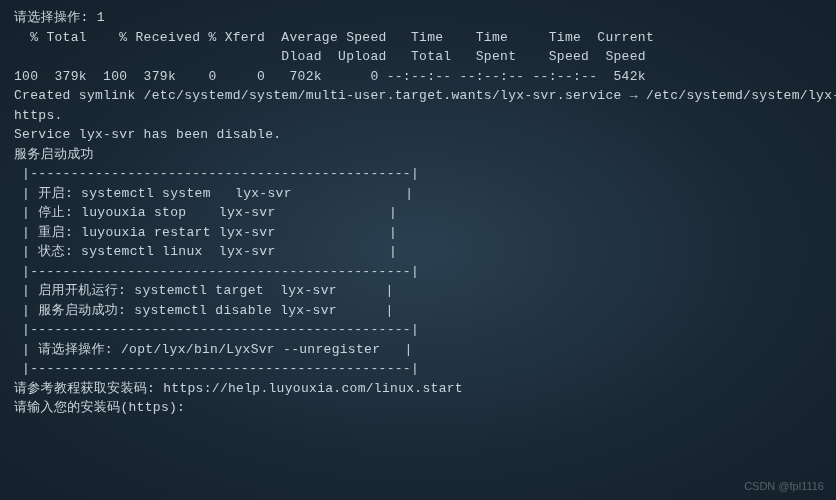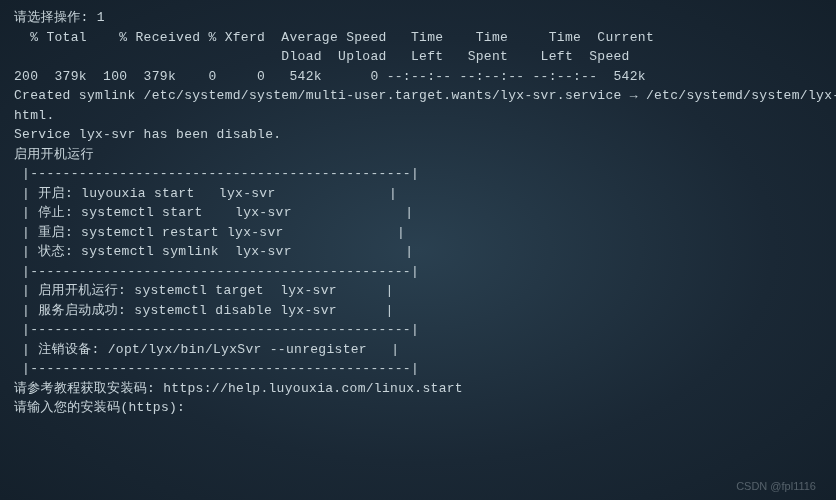--- a/index.html
+++ b/index.html
@@ -19,48 +19,48 @@
       position: relative;
       line-height: 1.5;
       letter-spacing: 0.3px;
     }
     .terminal-line {
       white-space: pre;
     }
     .watermark {
       position: absolute;
       bottom: 6px;
-      right: 20px;
+      right: 12px;
       font-size: 11px;
       color: rgba(200, 212, 218, 0.35);
       font-family: Arial, sans-serif;
       letter-spacing: 0;
     }
   </style>
 </head>
 <body>
 
 <div class="terminal-line">请选择操作: 1</div>
 <div class="terminal-line">  % Total    % Received % Xferd  Average Speed   Time    Time     Time  Current</div>
-<div class="terminal-line">                                 Dload  Upload   Left   Spent    Left  Speed</div>
-<div class="terminal-line">200  379k  100  379k    0     0   542k      0 --:--:-- --:--:-- --:--:--  542k</div>
+<div class="terminal-line">                                 Dload  Upload   Total   Spent    Speed  Speed</div>
+<div class="terminal-line">100  379k  100  379k    0     0   702k      0 --:--:-- --:--:-- --:--:--  542k</div>
 <div class="terminal-line">Created symlink /etc/systemd/system/multi-user.target.wants/lyx-svr.service → /etc/systemd/system/lyx-svr.ser</div>
-<div class="terminal-line">html.</div>
+<div class="terminal-line">https.</div>
 <div class="terminal-line">Service lyx-svr has been disable.</div>
 <div class="terminal-line"></div>
-<div class="terminal-line">启用开机运行</div>
+<div class="terminal-line">服务启动成功</div>
 <div class="terminal-line"></div>
 <div class="terminal-line"> |-----------------------------------------------|</div>
-<div class="terminal-line"> | 开启: luyouxia start   lyx-svr              |</div>
-<div class="terminal-line"> | 停止: systemctl start    lyx-svr              |</div>
-<div class="terminal-line"> | 重启: systemctl restart lyx-svr              |</div>
-<div class="terminal-line"> | 状态: systemctl symlink  lyx-svr              |</div>
+<div class="terminal-line"> | 开启: systemctl system   lyx-svr              |</div>
+<div class="terminal-line"> | 停止: luyouxia stop    lyx-svr              |</div>
+<div class="terminal-line"> | 重启: luyouxia restart lyx-svr              |</div>
+<div class="terminal-line"> | 状态: systemctl linux  lyx-svr              |</div>
 <div class="terminal-line"> |-----------------------------------------------|</div>
 <div class="terminal-line"> | 启用开机运行: systemctl target  lyx-svr      |</div>
 <div class="terminal-line"> | 服务启动成功: systemctl disable lyx-svr      |</div>
 <div class="terminal-line"> |-----------------------------------------------|</div>
-<div class="terminal-line"> | 注销设备: /opt/lyx/bin/LyxSvr --unregister   |</div>
+<div class="terminal-line"> | 请选择操作: /opt/lyx/bin/LyxSvr --unregister   |</div>
 <div class="terminal-line"> |-----------------------------------------------|</div>
 <div class="terminal-line"></div>
 <div class="terminal-line">请参考教程获取安装码: https://help.luyouxia.com/linux.start</div>
 <div class="terminal-line">请输入您的安装码(https):</div>
 
 <div class="watermark">CSDN @fpl1116</div>
 
 </body></html>

